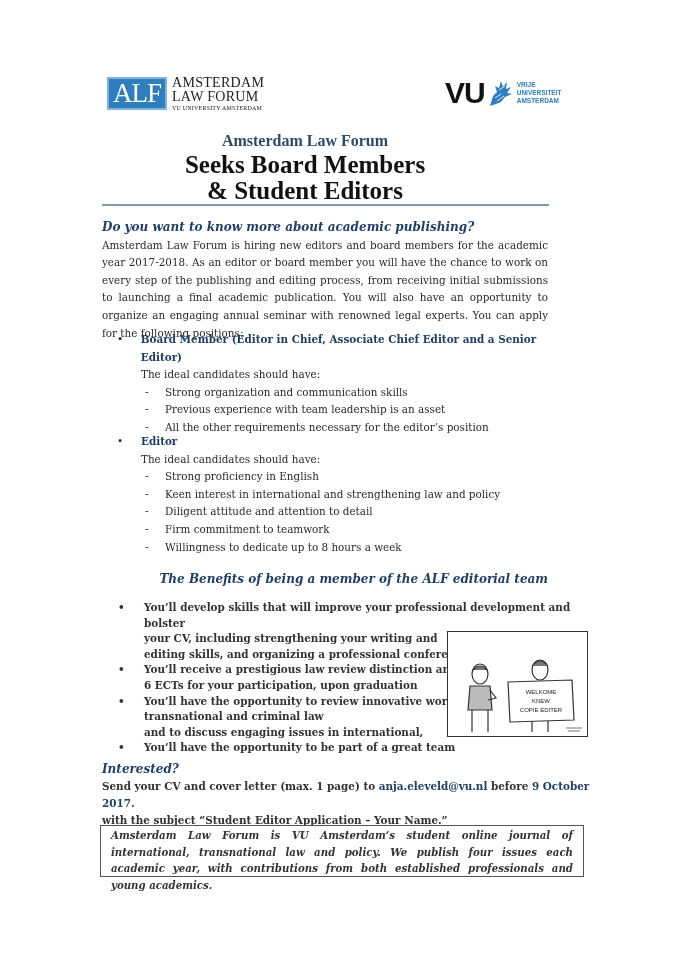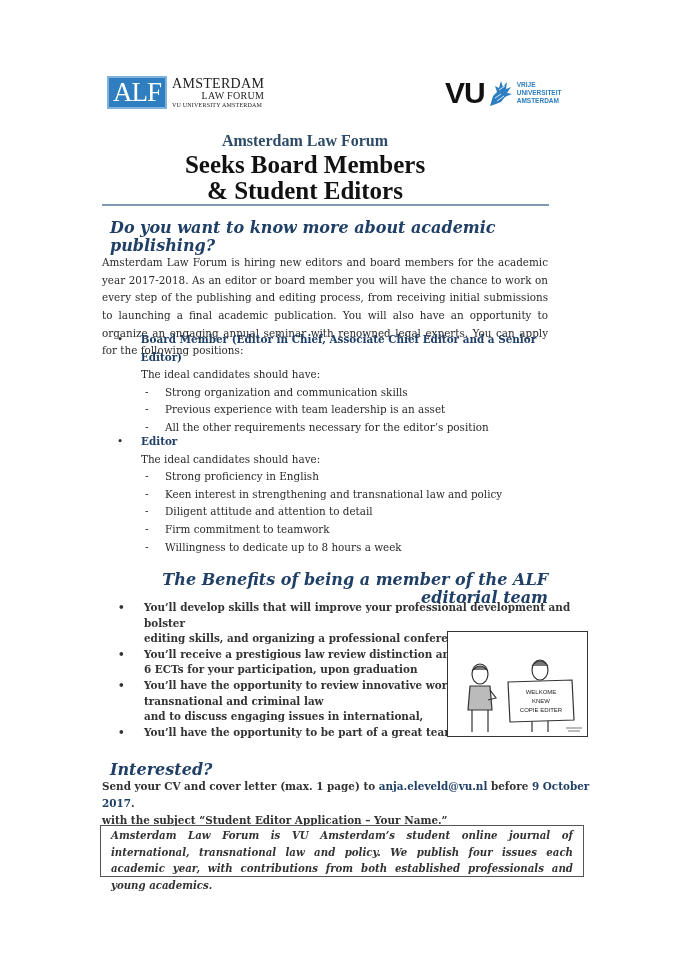--- a/index.html
+++ b/index.html
@@ -7,37 +7,37 @@
          font-family: "DejaVu Serif", "Liberation Serif", serif; color: #2a2a2a; }
   .page { position: absolute; left: 0; top: 0; width: 678px; height: 960px; }
 
   
   .alf-logo { position: absolute; left: 107px; top: 76px; display: flex; align-items: center; }
   .alf-box { width: 60px; height: 33px; background: #2f7fc0; border: 2px solid #7fb3dc;
              box-sizing: border-box; display: flex; align-items: center; justify-content: center;
              color: #ffffff; font-family: "Liberation Serif", serif; font-size: 27px; letter-spacing: -1px; }
   .alf-text { margin-left: 5px; font-family: "Liberation Serif", serif; color: #222; line-height: 1; }
   .alf-text .l1 { font-size: 14px; letter-spacing: 0.3px; }
-  .alf-text .l2 { font-size: 10px; letter-spacing: 0.3px; text-align: right; }
+  .alf-text .l2 { font-size: 14px; letter-spacing: 0.3px; }
   .alf-text .l3 { font-size: 6px; letter-spacing: 0.2px; margin-top: 1px; }
 
   .vu-logo { position: absolute; left: 445px; top: 76px; display: flex; align-items: center; }
   .vu-letters { font-family: "Liberation Sans", sans-serif; font-weight: bold; font-size: 30px; color: #111; letter-spacing: -1px; }
   .vu-griffin { width: 26px; height: 30px; margin-left: 2px; }
   .vu-text { margin-left: 4px; font-family: "Liberation Sans", sans-serif; font-weight: bold; font-size: 6.5px; color: #2f7fc0; line-height: 1.25; }
 
   
   .title-block { position: absolute; left: 0; width: 610px; top: 132px; text-align: center; }
   .title-sub { font-family: "Liberation Serif", serif; font-weight: bold; font-size: 16px; color: #2d4a66; }
   .title-main { font-family: "Liberation Serif", serif; font-weight: bold; font-size: 25px; color: #111; line-height: 26px; }
   .rule { position: absolute; left: 102px; top: 204px; width: 447px; height: 2px; background: #7f9bb3; }
 
   
   .content { position: absolute; left: 102px; width: 446px; font-size: 10.4px; line-height: 17.6px; }
-  .h-italic { font-family: "DejaVu Serif", serif; font-weight: bold; font-style: italic; color: #1f3f66; font-size: 16px; margin-left: 8px; }
+  .h-italic { font-family: "DejaVu Serif", serif; font-weight: bold; font-style: italic; color: #1f3f66; font-size: 12px; }
   .para { text-align: justify; }
   .bold-blue { font-weight: bold; color: #1f3f66; }
 
   .pos { position: absolute; left: 117px; width: 460px; font-size: 10.4px; line-height: 17.6px; }
   .pos .bullet-line { display: flex; }
   .pos .dot { width: 24px; }
   .pos .sub { margin-left: 24px; }
   .pos ul { list-style: none; margin: 0; padding: 0; margin-left: 24px; }
   .pos li { display: flex; }
   .pos li .dash { width: 24px; padding-left: 4px; box-sizing: border-box; }
@@ -121,21 +121,21 @@
       <span class="bold-blue">Editor</span>
     </div>
     <div class="sub">The ideal candidates should have:</div>
     <ul>
       <li>
           <span class="dash">-</span>
           <span>Strong proficiency in English</span>
         </li>
       <li>
           <span class="dash">-</span>
-          <span>Keen interest in strengthening and transnational law and policy</span>
+          <span>Keen interest in international and strengthening law and policy</span>
         </li>
       <li>
           <span class="dash">-</span>
           <span>Diligent attitude and attention to detail</span>
         </li>
       <li>
           <span class="dash">-</span>
           <span>Firm commitment to teamwork</span>
         </li>
       <li>
@@ -147,20 +147,21 @@
 
   <div class="content" style="top:571px;text-align:right;">
     <div class="h-italic">The Benefits of being a member of the ALF editorial team</div>
   </div>
 
   <div class="benefits" style="top:600px;">
     <div class="item">
       <span class="dot">•</span>
       <div class="txt">
         <div>You’ll develop skills that will improve your professional development and bolster</div>
+        <div>your CV, including strengthening your writing and</div>
         <div>editing skills, and organizing a professional conference</div>
       </div>
     </div>
     <div class="item">
       <span class="dot">•</span>
       <div class="txt">
         <div>You’ll receive a prestigious law review distinction and</div>
         <div>6 ECTs for your participation, upon graduation</div>
       </div>
     </div>

